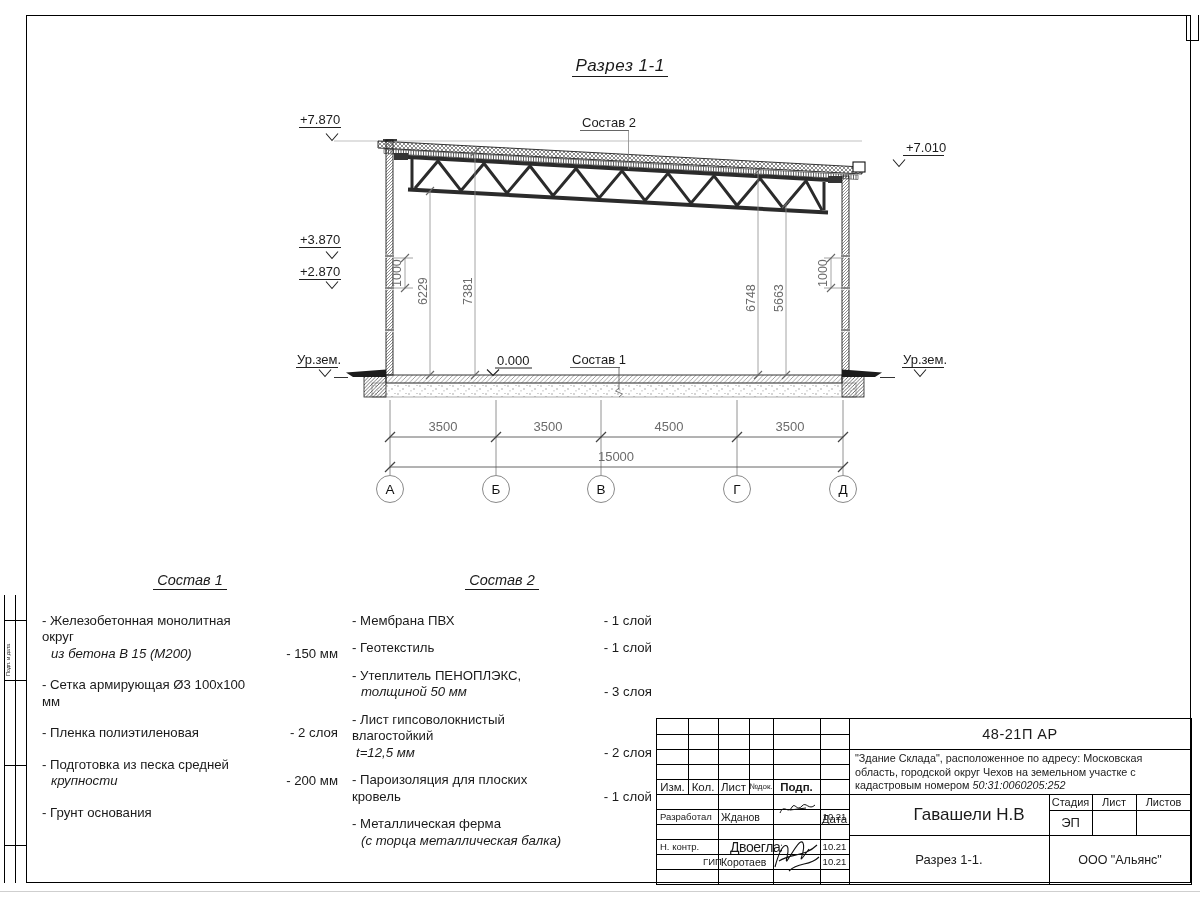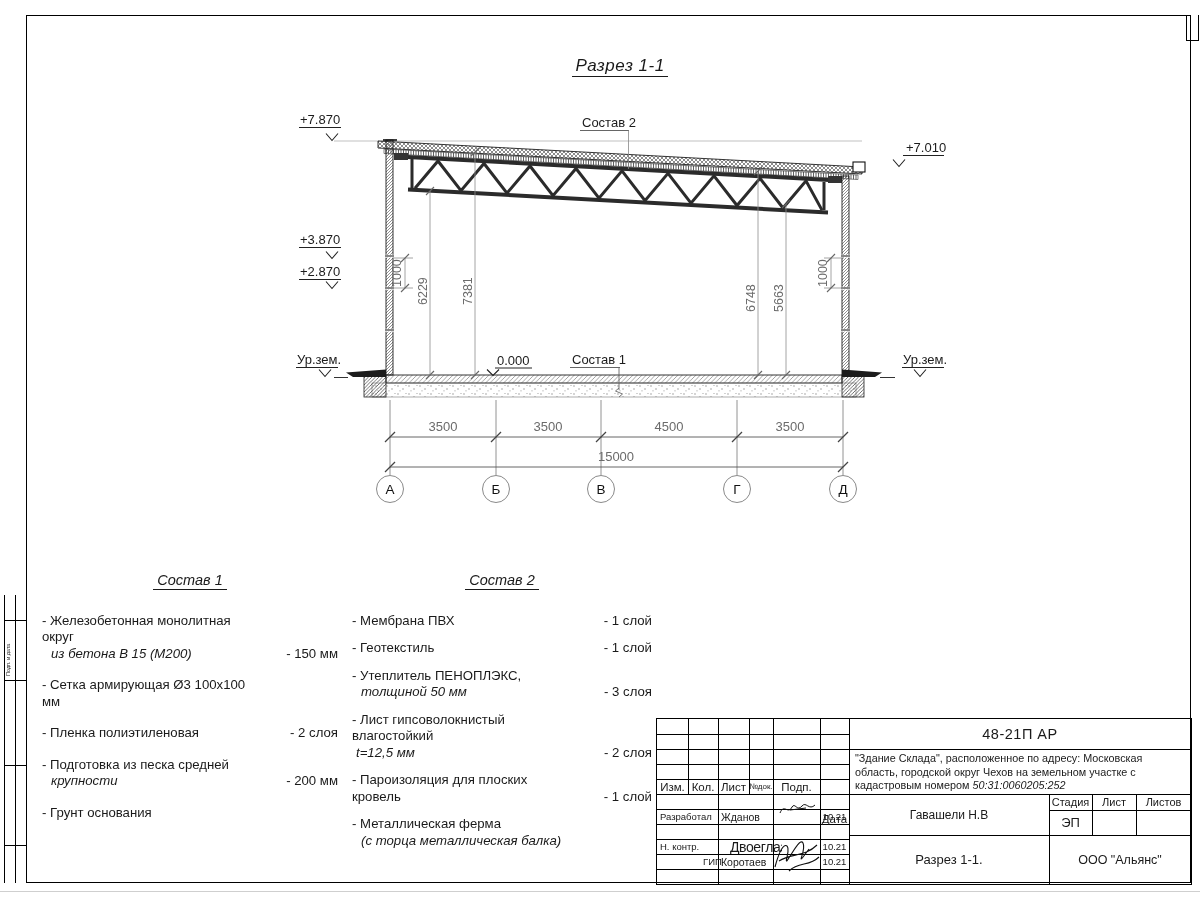--- a/index.html
+++ b/index.html
@@ -317,21 +317,21 @@
     <div class="hl" style="left:0;top:120px;width:192px;"></div>
     <div class="hl" style="left:0;top:135px;width:192px;"></div>
     <div class="hl" style="left:0;top:150px;width:192px;"></div>
     <div class="hl" style="left:392px;top:91px;width:142px;"></div>
     <div class="hl" style="left:192px;top:116px;width:342px;"></div>
 
     <div class="cell" style="left:0;top:60px;width:31px;height:15px;font-size:11.5px;">Изм.</div>
     <div class="cell" style="left:31px;top:60px;width:30px;height:15px;font-size:11.5px;">Кол.</div>
     <div class="cell" style="left:61px;top:60px;width:31px;height:15px;font-size:11.5px;">Лист</div>
     <div class="cell" style="left:92px;top:60px;width:24px;height:15px;font-size:8px;">№док.</div>
-    <div class="cell" style="left:116px;top:60px;width:47px;height:15px;font-size:11.5px;">Подп.</div>
+    <div class="cell" style="left:116px;top:60px;width:47px;height:15px;font-size:11.5px;font-weight:bold;">Подп.</div>
     <div class="cell" style="left:163px;top:60px;width:29px;height:15px;font-size:11.5px;margin-top:32px;">Дата</div>
 
     <div class="cell left" style="left:3px;top:90px;width:58px;height:15px;font-size:9.5px;">Разработал</div>
     <div class="cell left" style="left:64px;top:90px;width:52px;height:15px;font-size:10.5px;">Жданов</div>
     <div class="cell" style="left:163px;top:90px;width:29px;height:15px;font-size:9.5px;">10.21</div>
 
     <div class="cell left" style="left:3px;top:120px;width:58px;height:15px;font-size:9.5px;">Н. контр.</div>
     <div class="cell left" style="left:64px;top:120px;width:52px;height:15px;font-size:14px;letter-spacing:-0.4px;margin-left:9px;">Двоеглазов</div>
     <div class="cell" style="left:163px;top:120px;width:29px;height:15px;font-size:9.5px;">10.21</div>
 
@@ -343,21 +343,21 @@
       <path d="M4,16 C8,6 12,18 16,10 C19,5 21,15 26,9 C30,4 33,14 39,8 M14,13 L30,11" stroke="#111" stroke-width="1" fill="none"></path>
     </svg>
     <svg class="sig" style="left:112px;top:108px;" width="54" height="52" viewBox="0 0 54 52">
       <path d="M6,40 C14,10 22,16 18,30 C14,46 30,8 34,16 C38,24 24,44 40,22 M10,34 C22,26 36,30 48,18 M20,44 C30,34 40,40 50,30" stroke="#111" stroke-width="1.1" fill="none"></path>
     </svg>
 
     <div class="cell" style="left:192px;top:0;width:342px;height:30px;font-size:14.5px;letter-spacing:.5px;">48-21П АР</div>
     <div style="position:absolute;left:198px;top:33px;width:330px;font-size:10.8px;line-height:13.5px;">
       <span>"Здание Склада", расположенное по адресу: Московская область, городской округ Чехов на земельном участке с кадастровым номером </span><span class="ital">50:31:0060205:252</span>
     </div>
-    <div class="cell" style="left:192px;top:75px;width:200px;height:41px;font-size:12px;">Гавашели Н.В</div>
+    <div class="cell" style="left:192px;top:75px;width:200px;height:41px;font-size:17px;padding-left:20px;">Гавашели Н.В</div>
     <div class="cell" style="left:192px;top:116px;width:200px;height:49px;font-size:13px;">Разрез 1-1.</div>
     <div class="cell" style="left:392px;top:75px;width:43px;height:16px;font-size:11px;">Стадия</div>
     <div class="cell" style="left:435px;top:75px;width:44px;height:16px;font-size:11px;">Лист</div>
     <div class="cell" style="left:479px;top:75px;width:55px;height:16px;font-size:11px;">Листов</div>
     <div class="cell" style="left:392px;top:91px;width:43px;height:25px;font-size:13px;">ЭП</div>
     <div class="cell" style="left:392px;top:116px;width:142px;height:49px;font-size:12.5px;">ООО "Альянс"</div>
   </div>
 
 </div>
 

